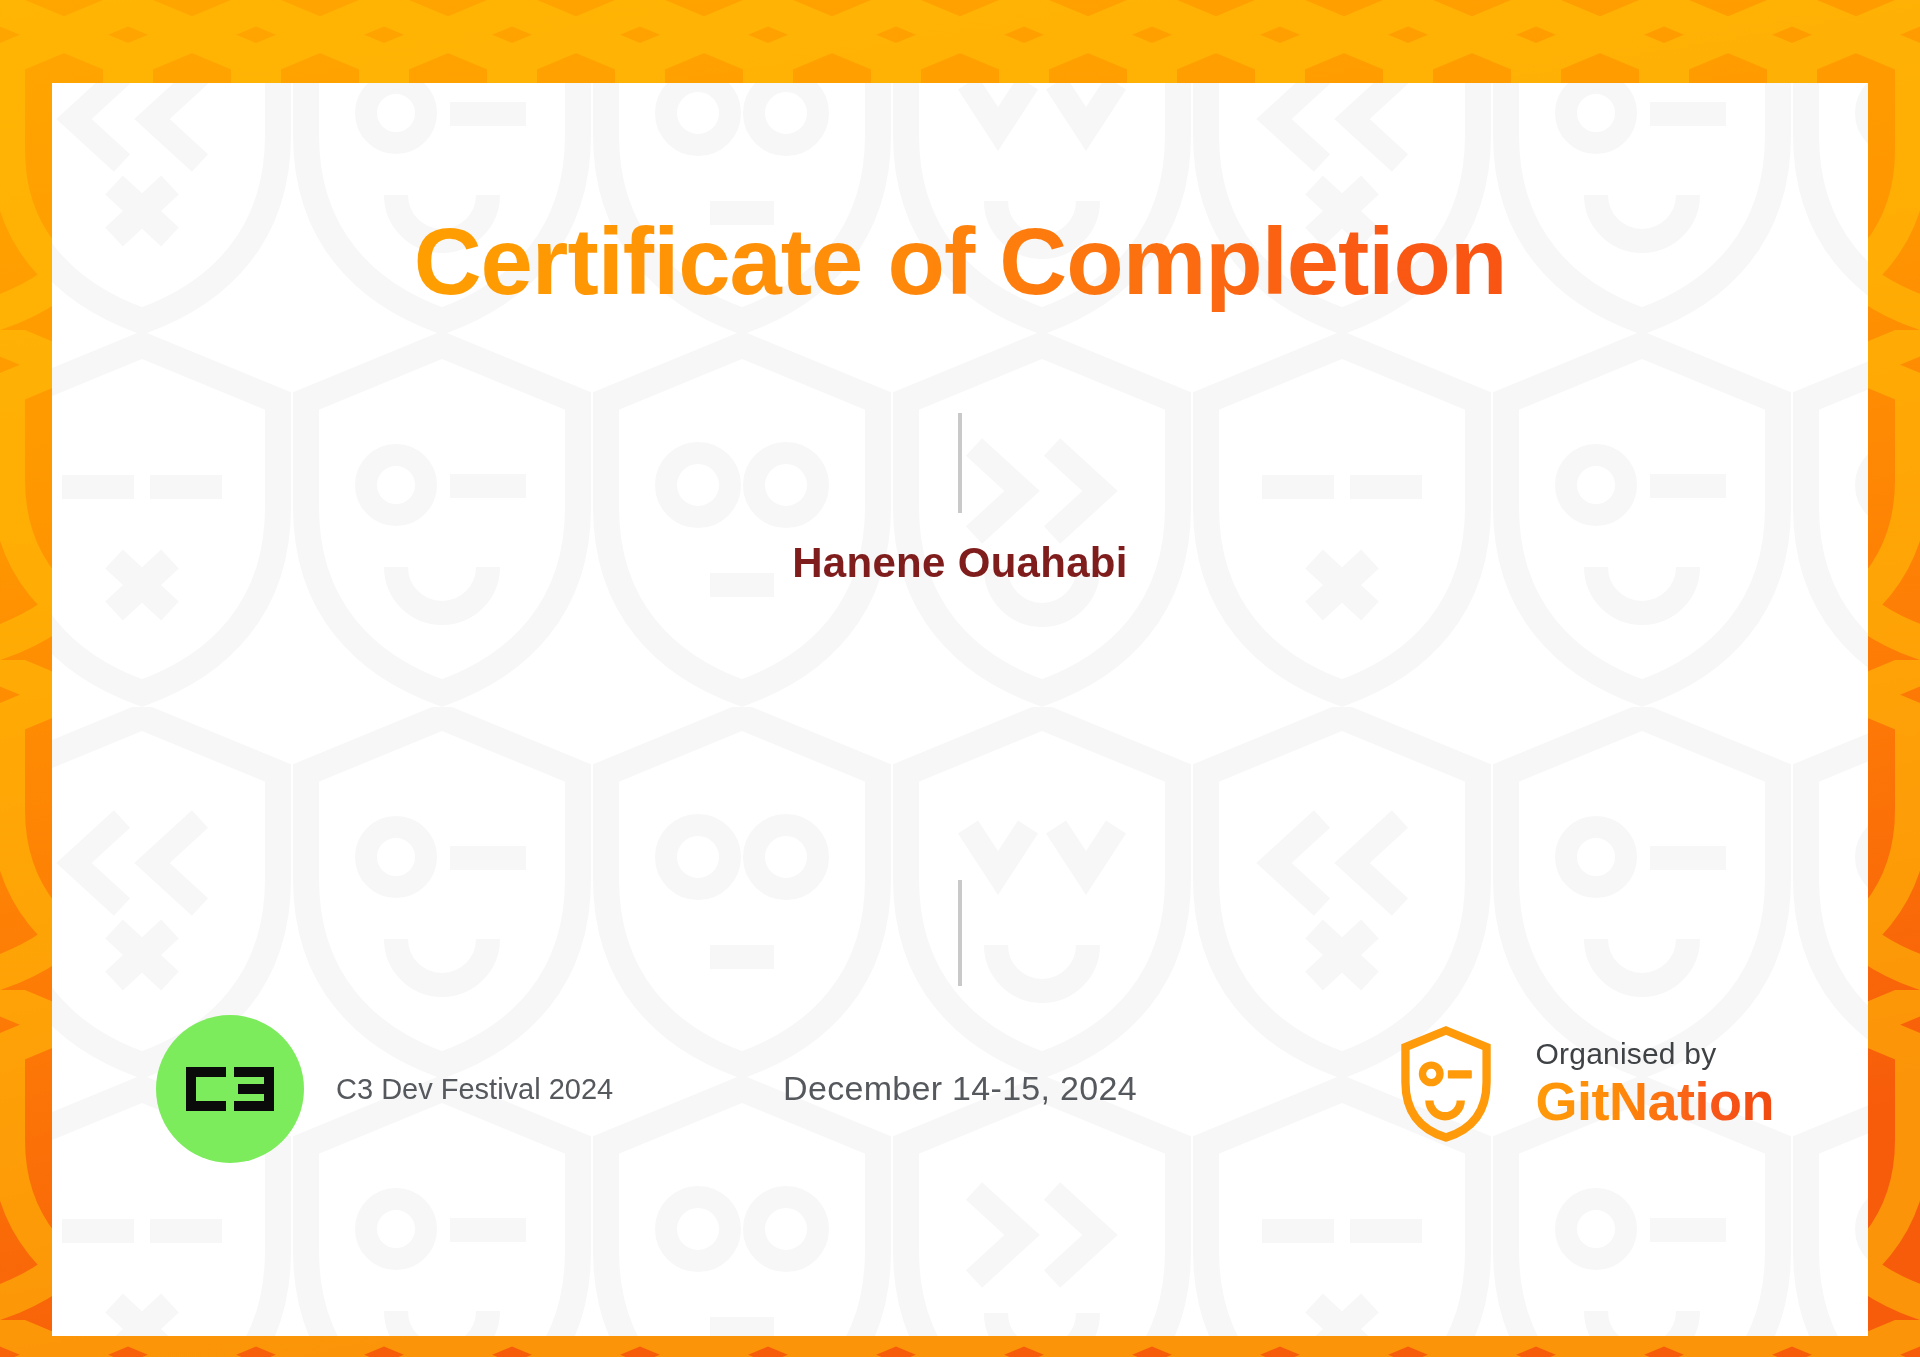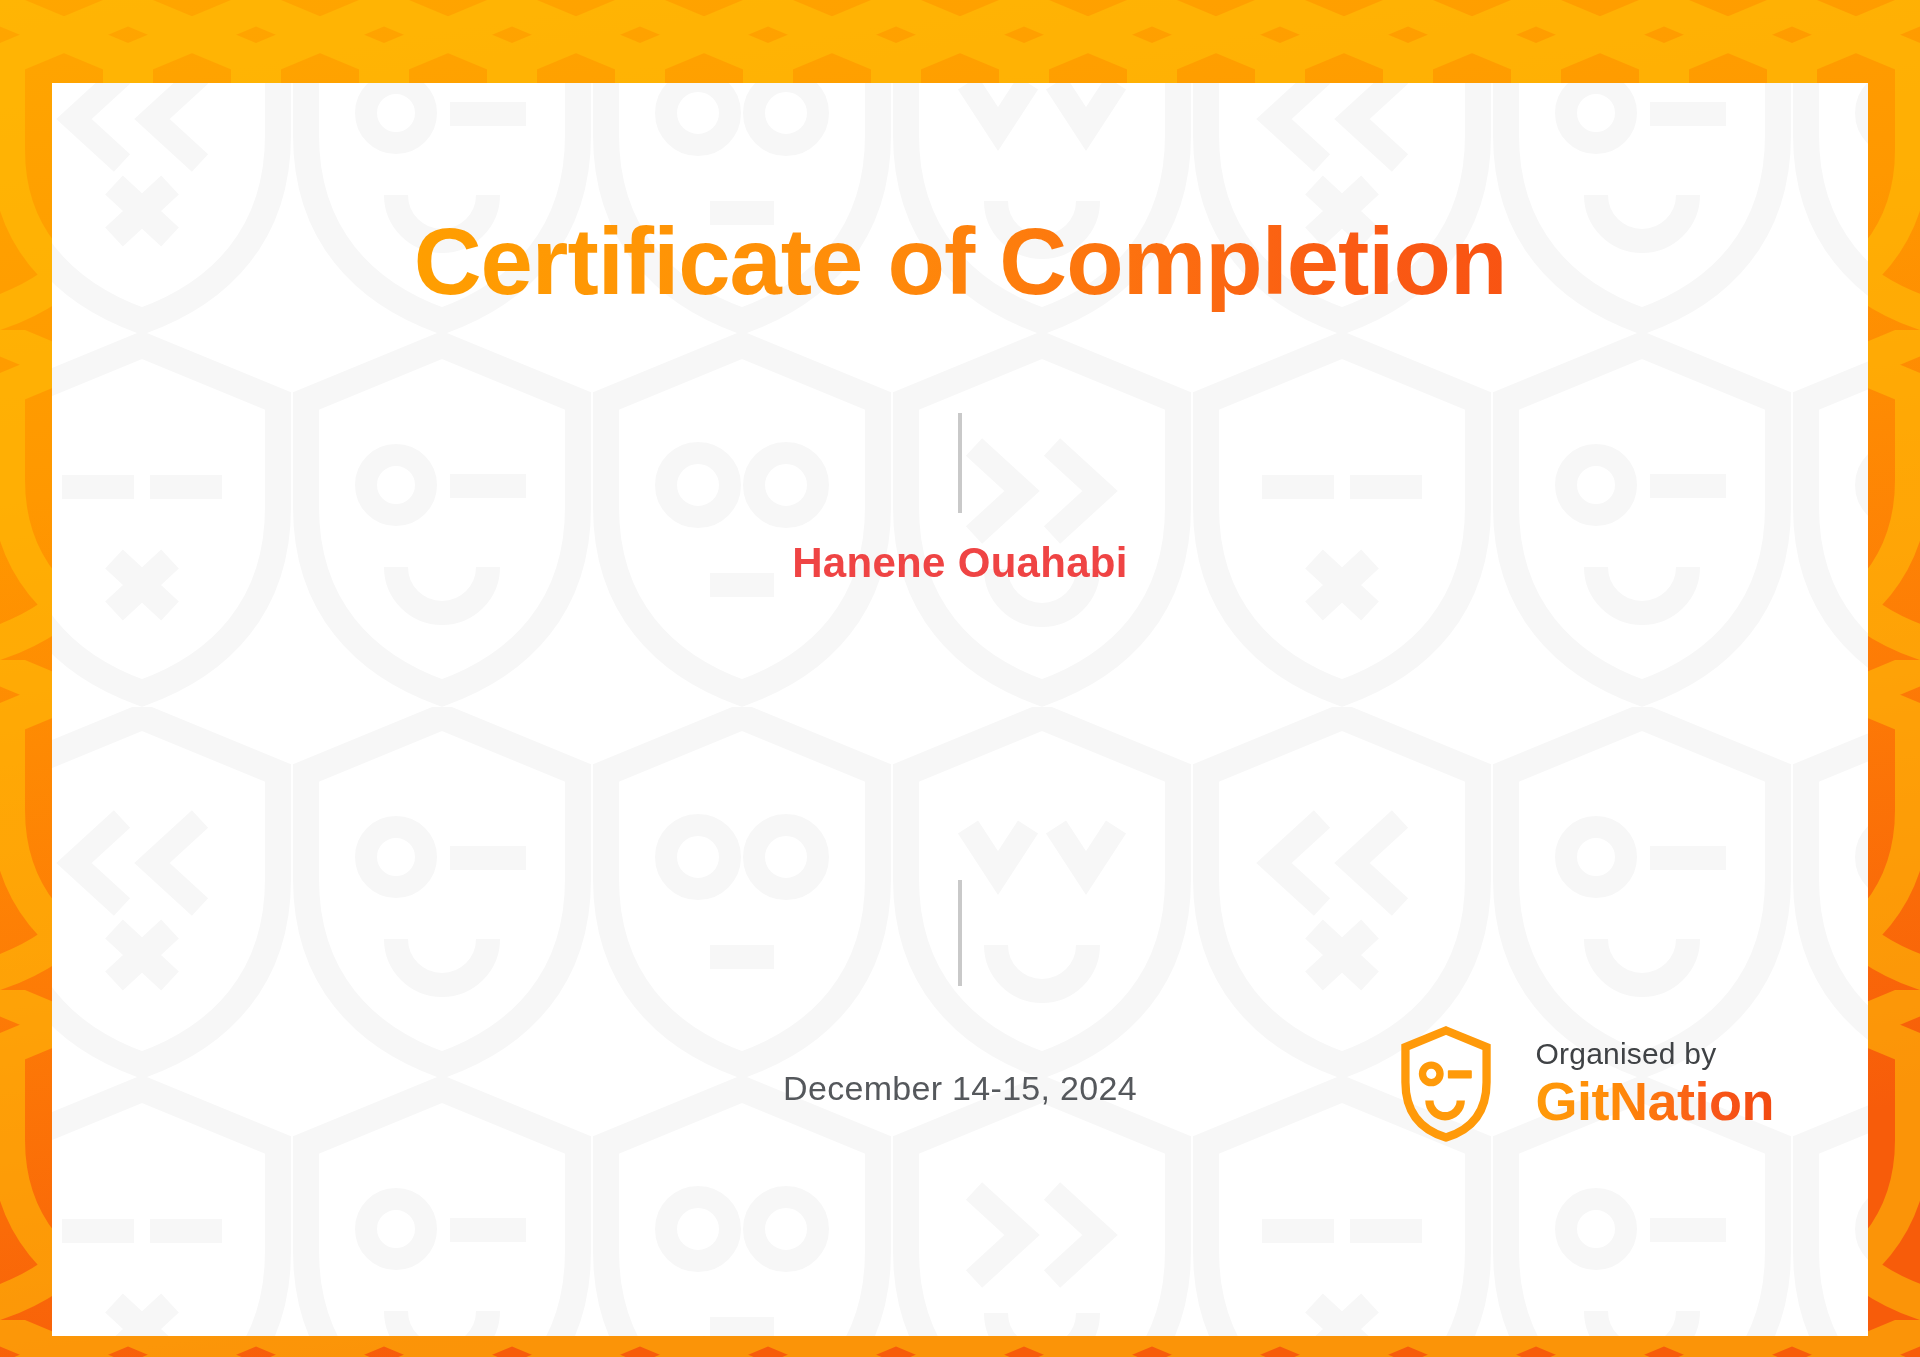--- a/index.html
+++ b/index.html
@@ -93,21 +93,21 @@
   }
 
   .recipient-name {
     position: absolute;
     top: 456px;
     left: 0;
     width: 100%;
     text-align: center;
     font-size: 42px;
     font-weight: bold;
-    color: #ef4444;
+    color: #7f1d1d;
     letter-spacing: 0.3px;
   }
 
   .participation-line {
     position: absolute;
     top: 522px;
     left: 0;
     width: 100%;
     text-align: center;
     font-size: 32px;
@@ -308,20 +308,31 @@
       <h1 class="title">Certificate of Completion</h1>
 
       <div class="divider divider-top"></div>
 
       <div class="recipient-name">Hanene Ouahabi</div>
 
       <div class="divider divider-bottom"></div>
 
       <div class="footer">
 
+        <div class="brand-left">
+          <div class="c3-badge">
+            <svg width="96" height="52" viewBox="0 0 96 52" aria-hidden="true">
+
+              <path d="M4 4 H44 V14 H14 V38 H44 V48 H4 Z" fill="#0A0A0A"></path>
+
+              <path d="M52 4 H92 V48 H52 V38 H82 V31 H56 V21 H82 V14 H52 Z" fill="#0A0A0A"></path>
+            </svg>
+          </div>
+          <div class="brand-left-label">C3 Dev Festival 2024</div>
+        </div>
 
         <div class="event-date">December 14-15, 2024</div>
 
         <div class="brand-right">
           <svg class="gn-shield" viewBox="0 0 104 128" aria-hidden="true">
             <path d="M52 6 L96 24 L96 62 C96 96 78 114 52 122 C26 114 8 96 8 62 L8 24 Z" fill="none" stroke="#FF9A0A" stroke-width="9" stroke-linejoin="miter"></path>
             <circle cx="36" cy="53" r="9.5" fill="none" stroke="#FF9A0A" stroke-width="8"></circle>
             <rect x="54" y="49" width="26" height="9" rx="1" fill="#FF9A0A"></rect>
             <path d="M34 82 a17 17 0 0 0 34 0" fill="none" stroke="#FF9A0A" stroke-width="9" stroke-linecap="butt"></path>
           </svg>

